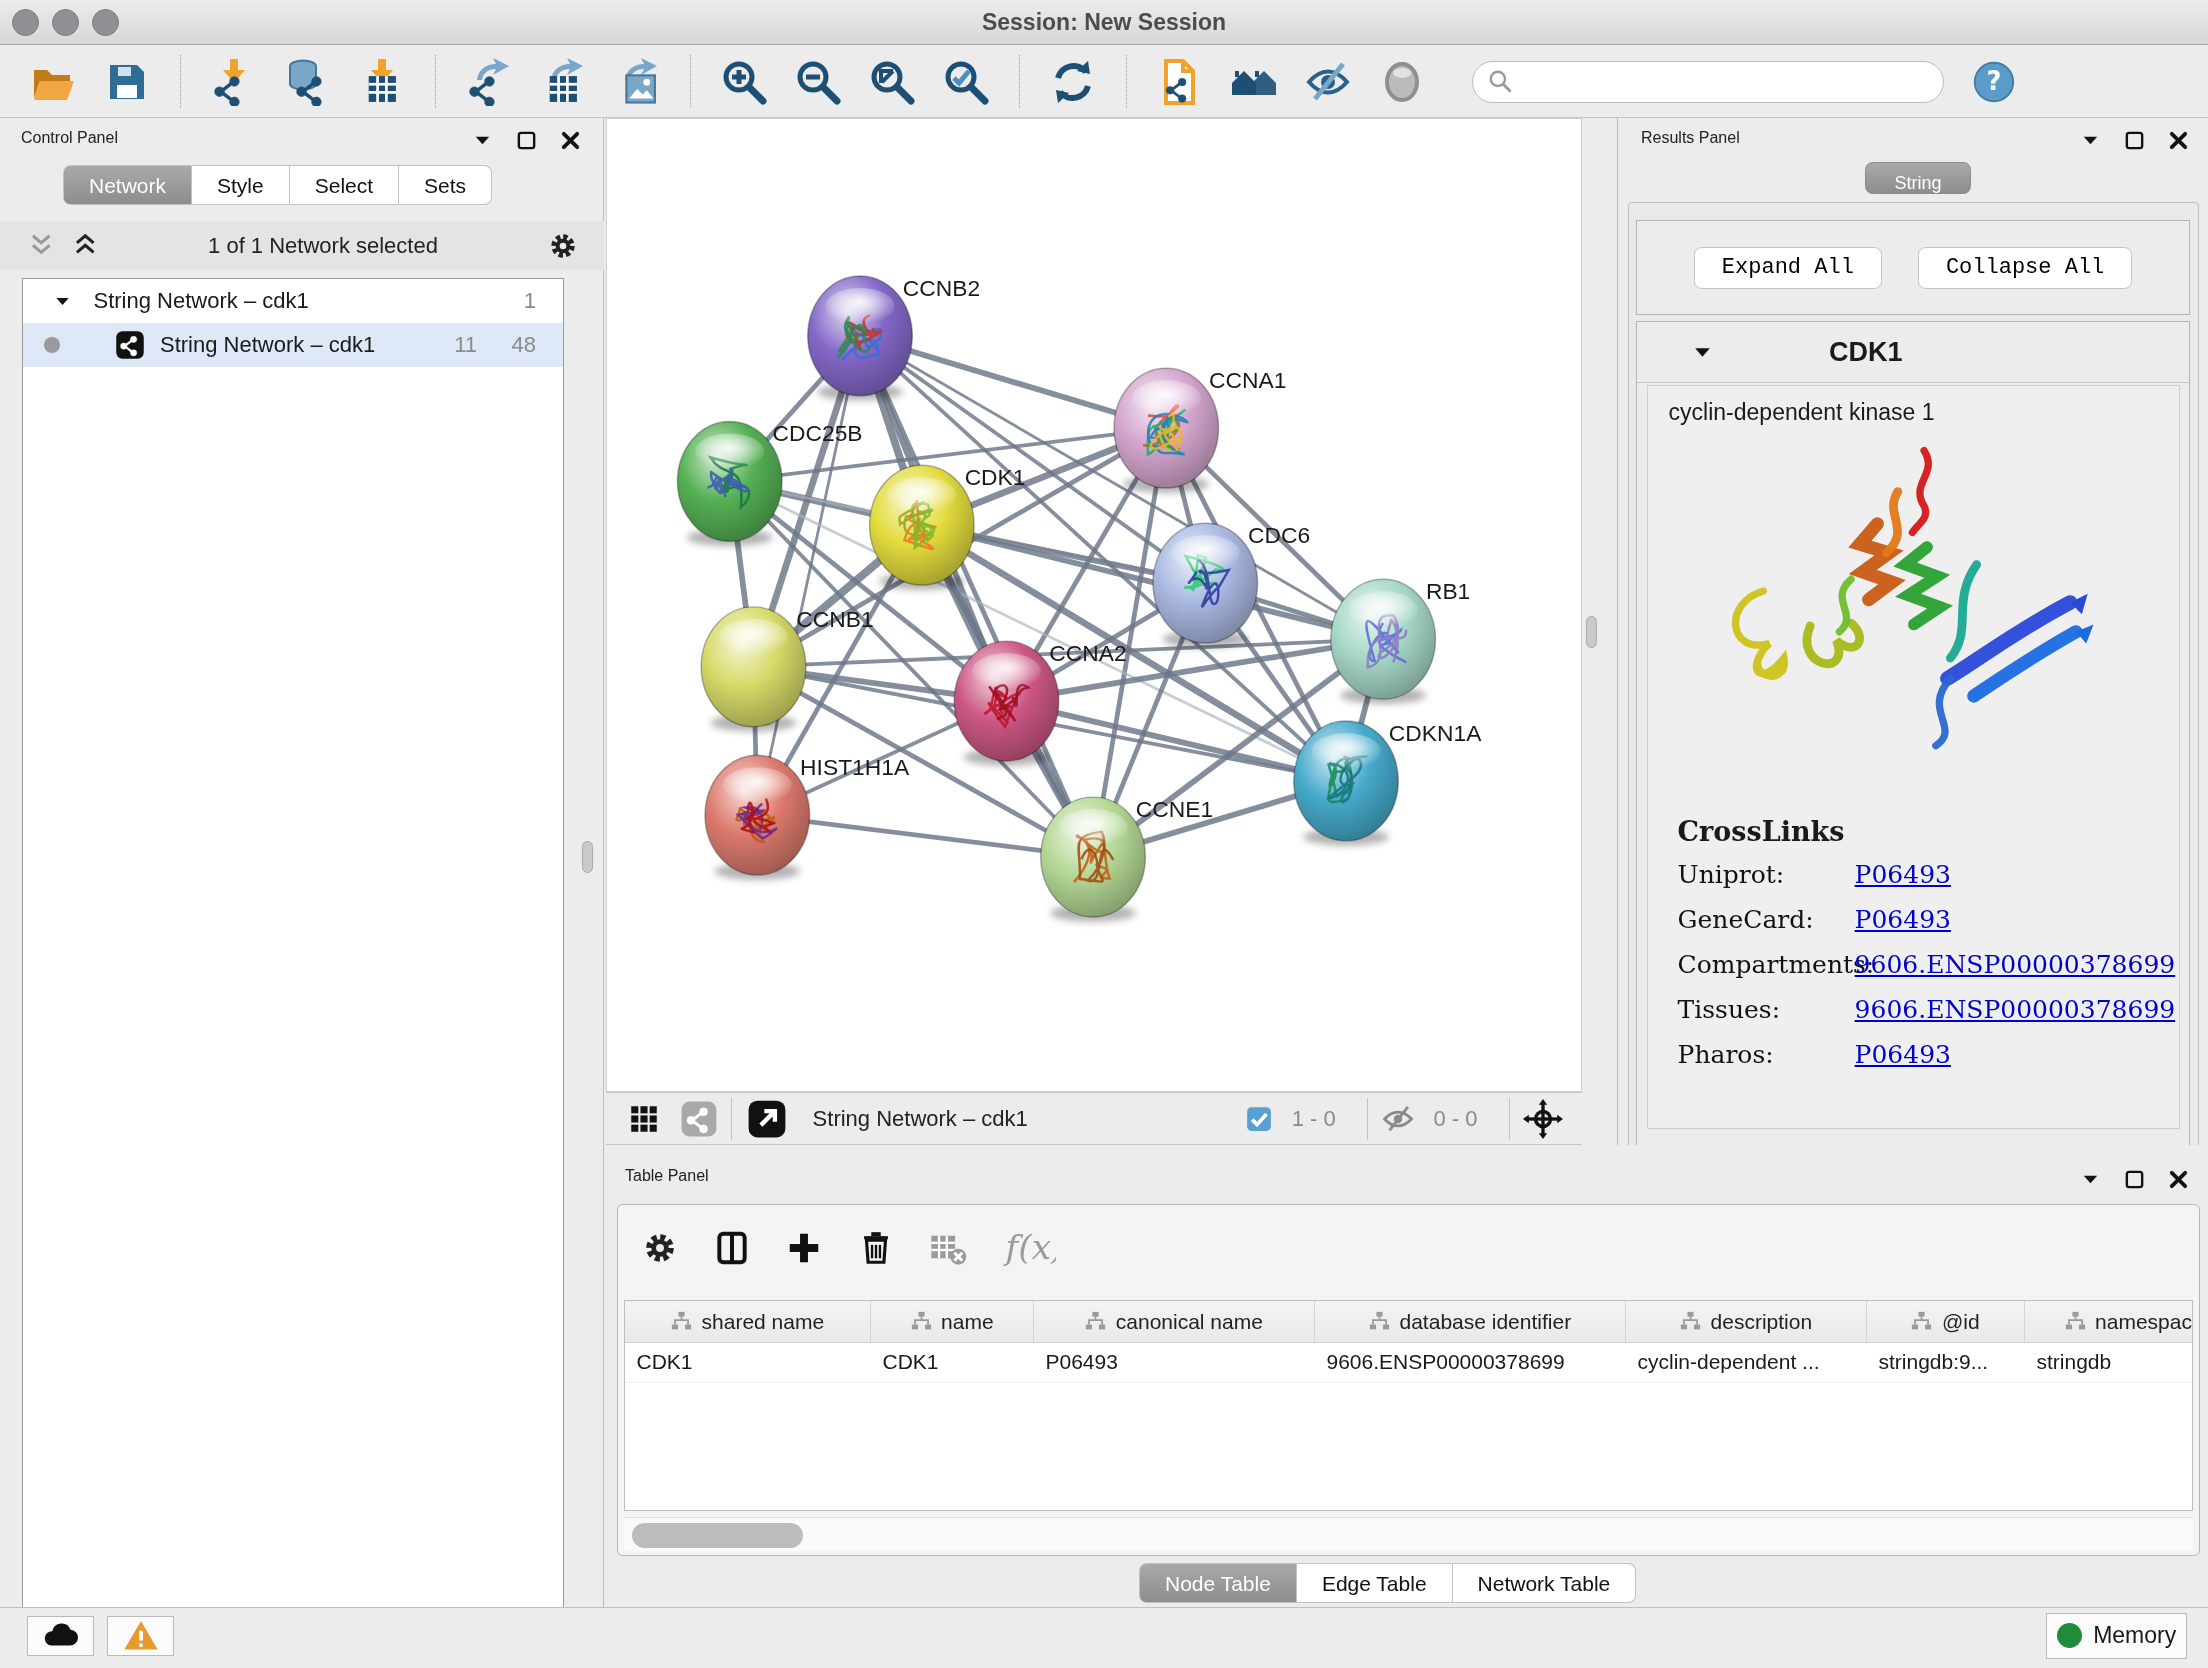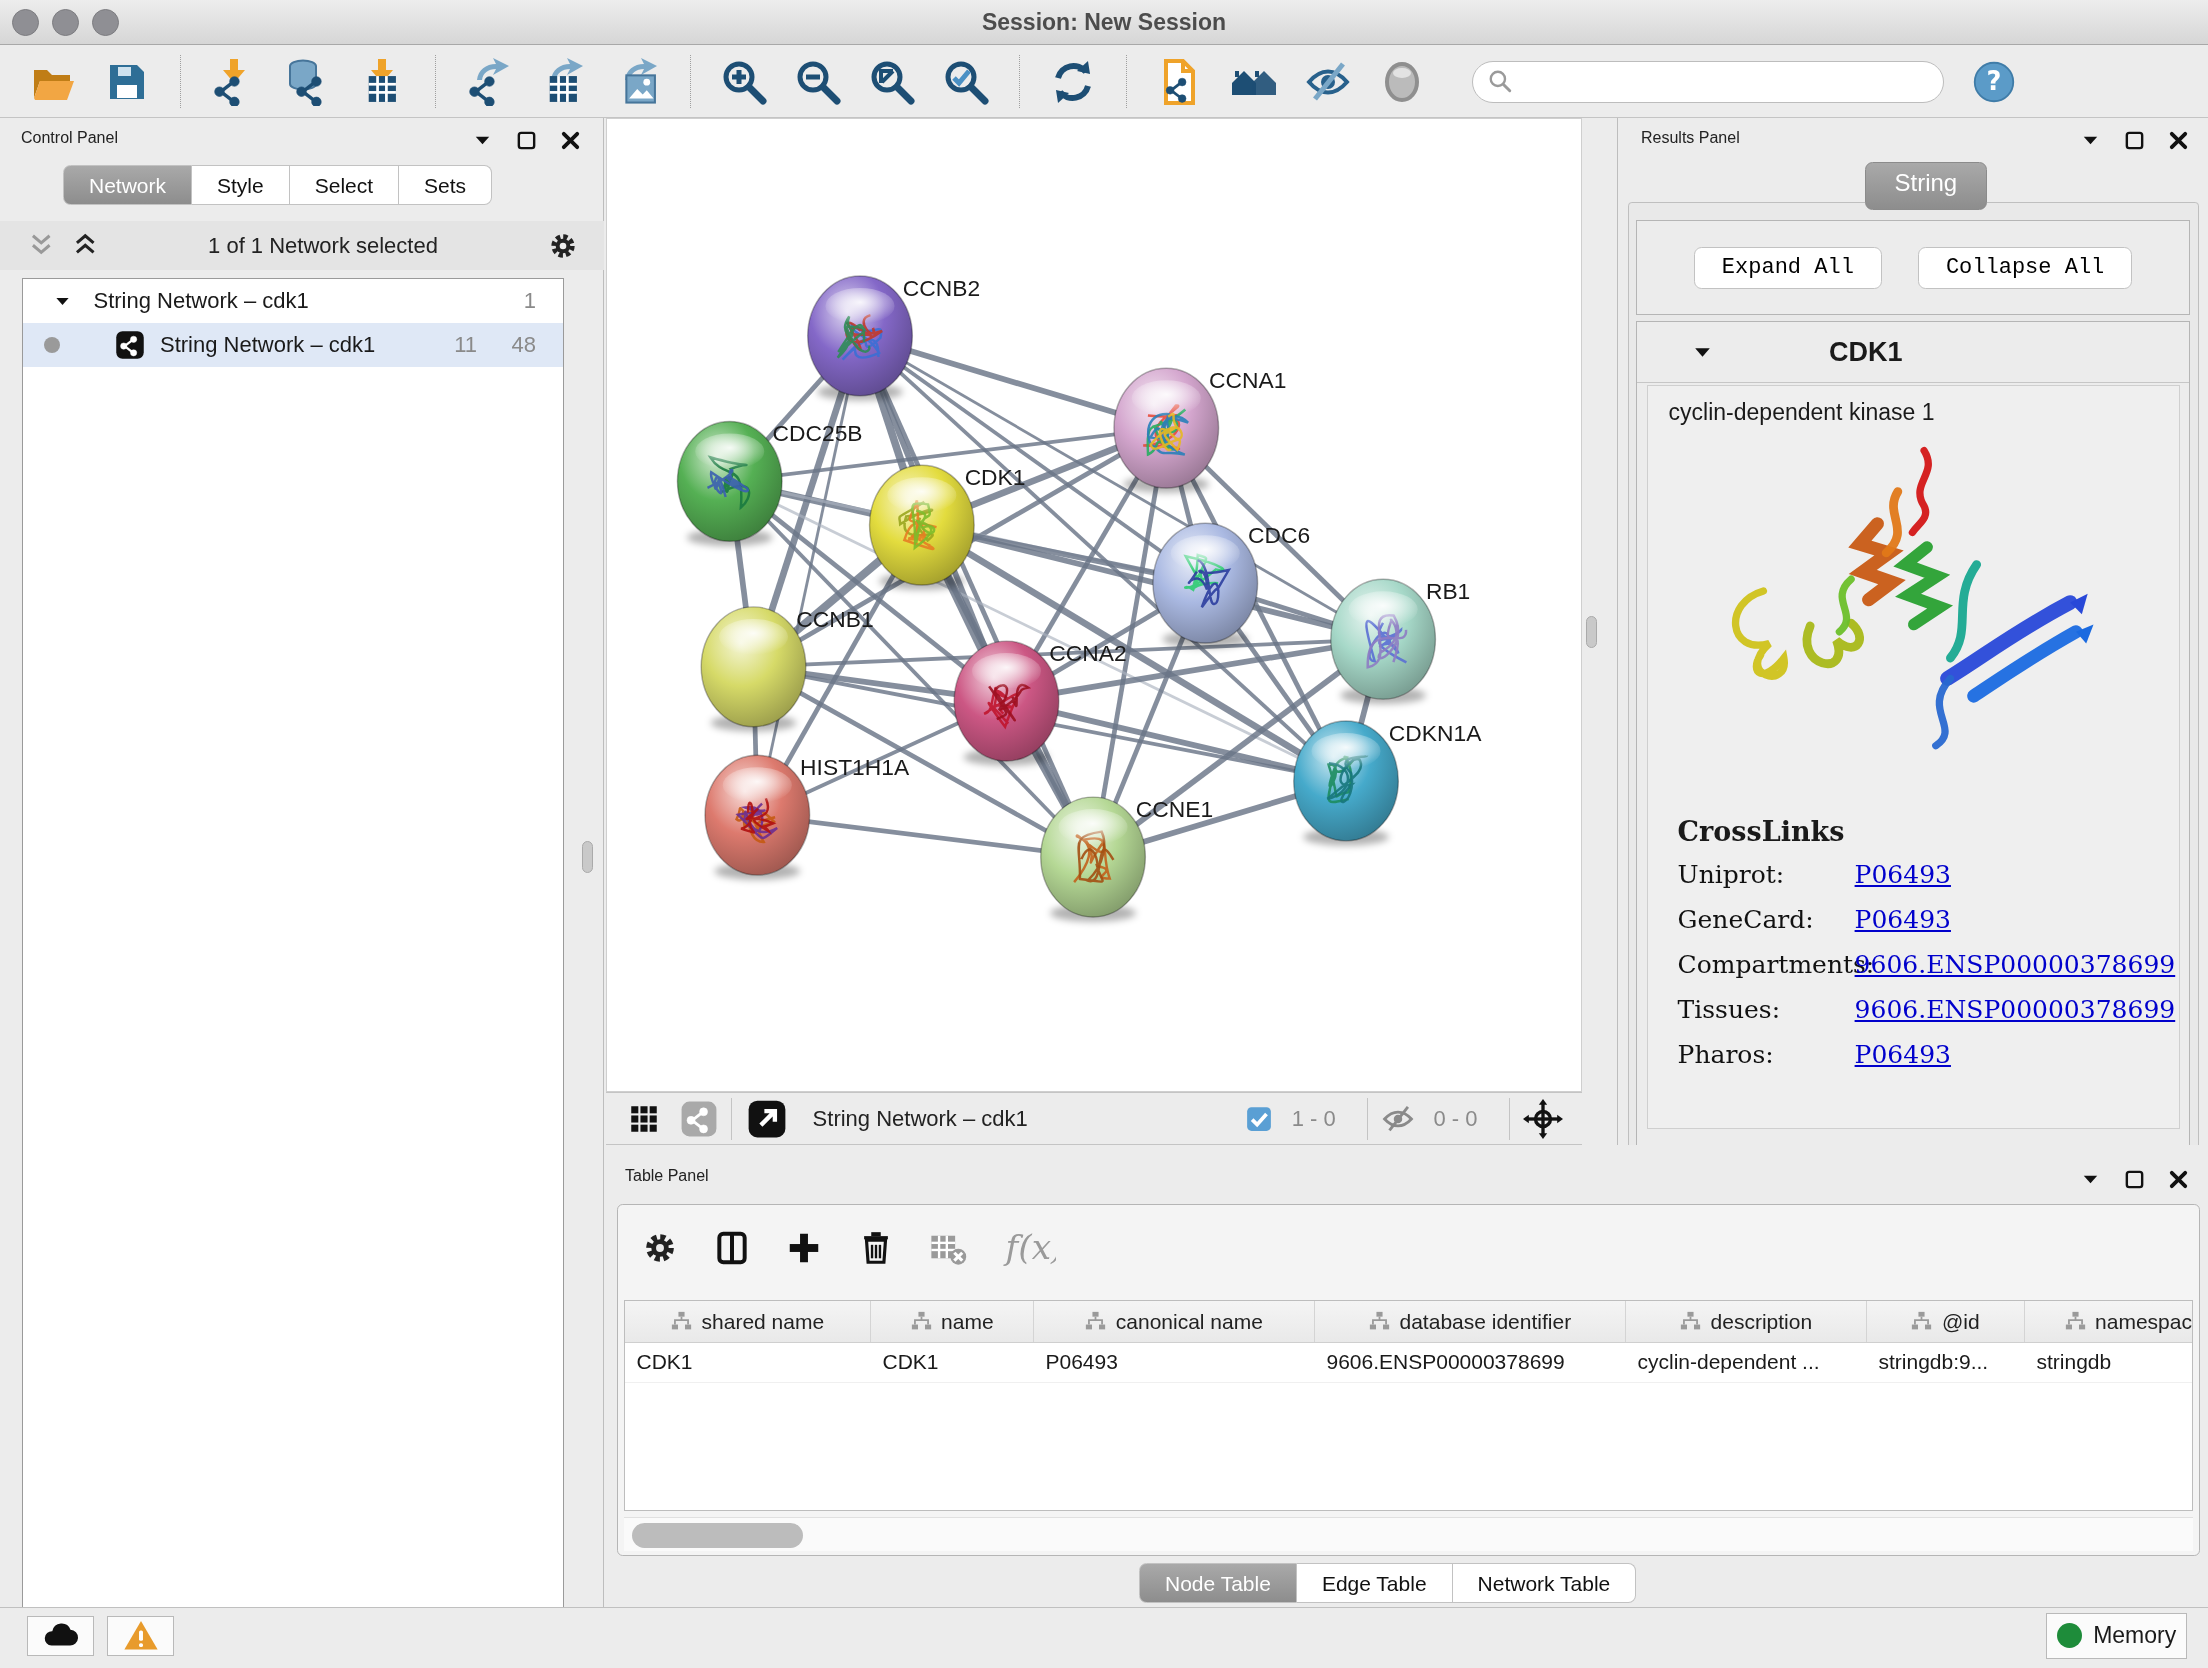--- a/index.html
+++ b/index.html
@@ -55,22 +55,22 @@
   .canvas-toolbar{position:absolute;left:606px;top:1092px;width:976px;height:53px;background:#ececec;
     border-top:1px solid #c4c4c4;border-bottom:1px solid #c4c4c4;display:flex;align-items:center;}
   .cv-sep{width:0;height:42px;border-left:1px solid #c4c4c4;margin:0 13.3px;}
   .cv-title{font-size:22px;color:#222;margin-left:25px;flex:1;}
   .cv-count{font-size:22px;color:#8a8a8a;margin:0 18px;}
 
   
   .results-panel{position:absolute;left:1617px;top:118px;width:592px;height:1489px;background:#ececec;
     border-left:1px solid #bdbdbd;}
   .rp-title{position:absolute;left:23px;top:10.5px;}
-  .rp-tab{position:absolute;left:247px;top:44px;height:48px;line-height:40px;padding:0 28.5px;
-    background:linear-gradient(#a9a9a9,#8d8d8d);color:#fff;font-size:24px;border:1px solid #8b8b8b;
+  .rp-tab{position:absolute;left:247px;top:44px;height:32px;line-height:40px;padding:0 28.5px;
+    background:linear-gradient(#a9a9a9,#8d8d8d);color:#fff;font-size:18px;border:1px solid #8b8b8b;
     border-radius:7.6px;z-index:3;cursor:pointer;}
   .rp-box{position:absolute;left:9.5px;top:84px;width:571px;height:1004px;background:#e9e9e9;
     border:1px solid #bfbfbf;border-radius:3.8px;}
   .rp-btnbox{position:absolute;left:7.6px;top:17px;width:554px;height:95px;background:#ececec;
     border:1px solid #b5b5b5;display:flex;align-items:center;justify-content:center;gap:36px;}
   .rp-btn{min-width:177px;height:42px;background:#fff;border:1px solid #c2c2c2;border-radius:7.6px;
     font-size:22px;font-family:Liberation Mono, monospace;cursor:pointer;padding:0 27px;}
   .rp-entry{position:absolute;left:7.6px;top:118px;width:554px;height:856px;border:1px solid #b5b5b5;background:#ececec;}
   .rp-entry-head{position:relative;height:61px;display:flex;align-items:center;border-bottom:1px solid #c6c6c6;}
   .rp-gene{font-size:27px;font-weight:bold;margin-left:114px;}

